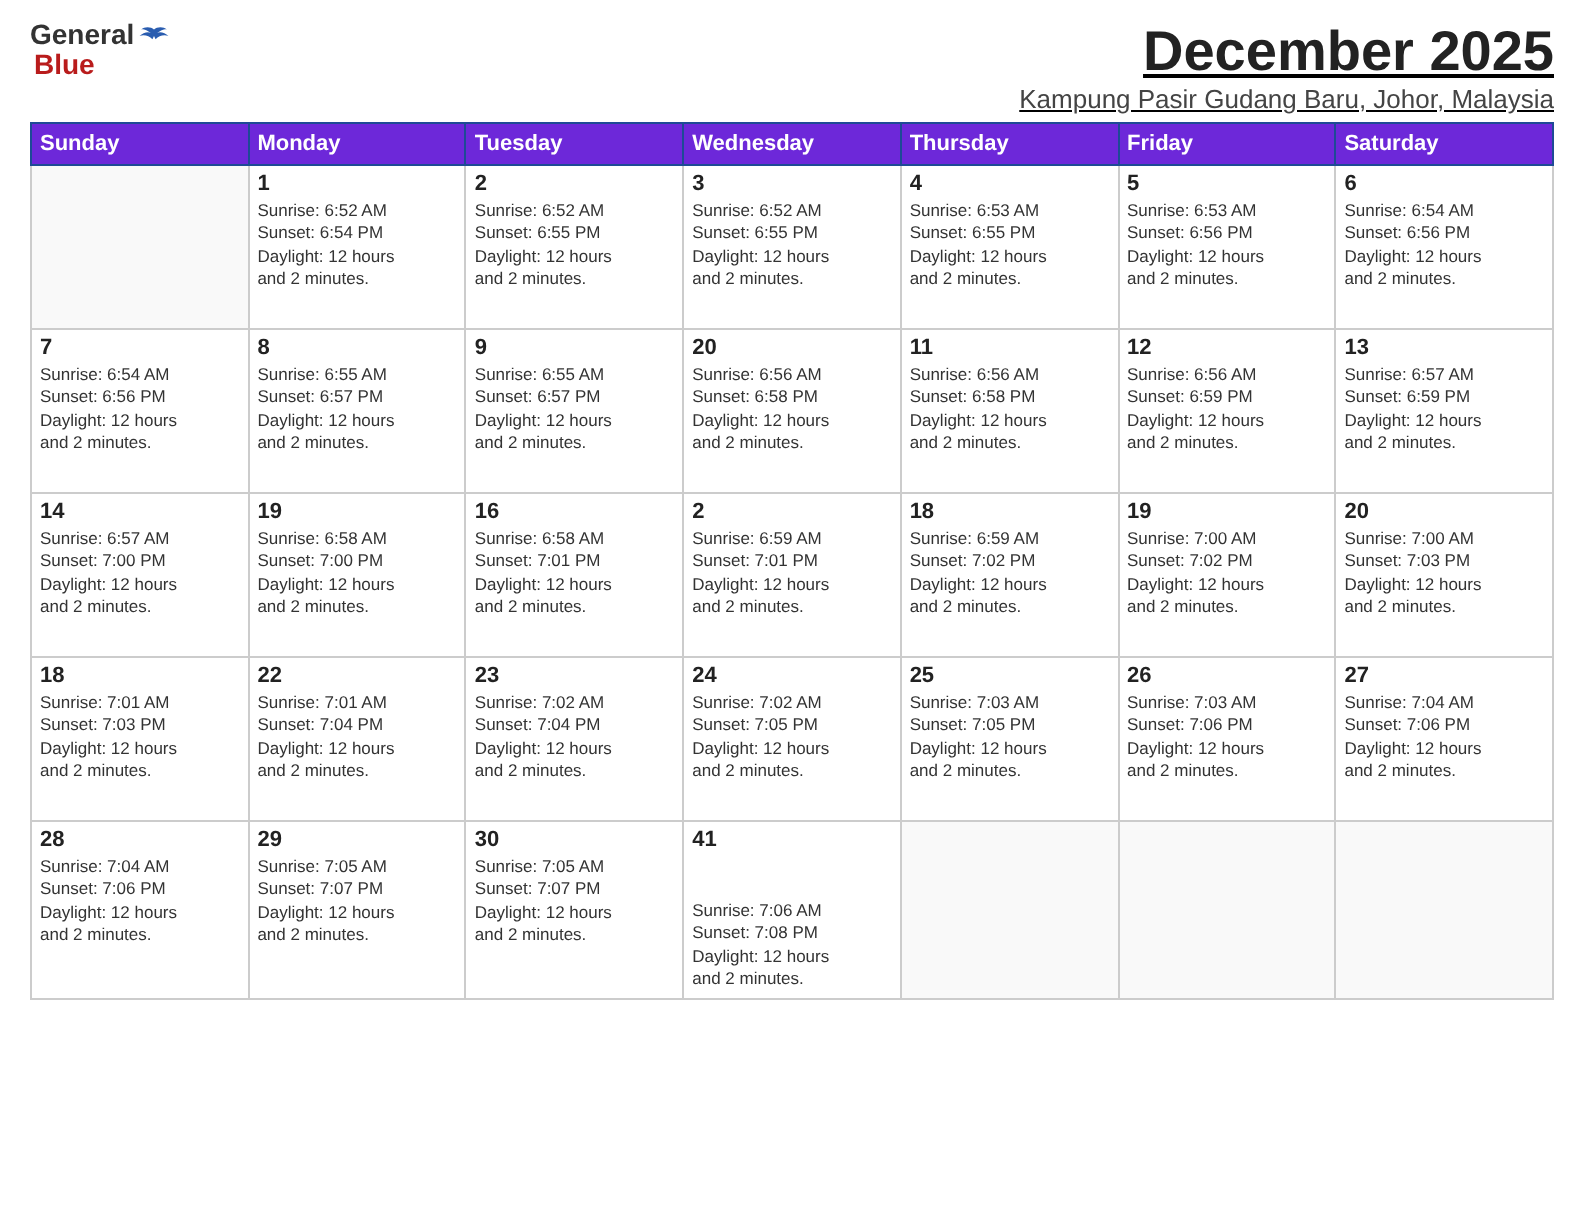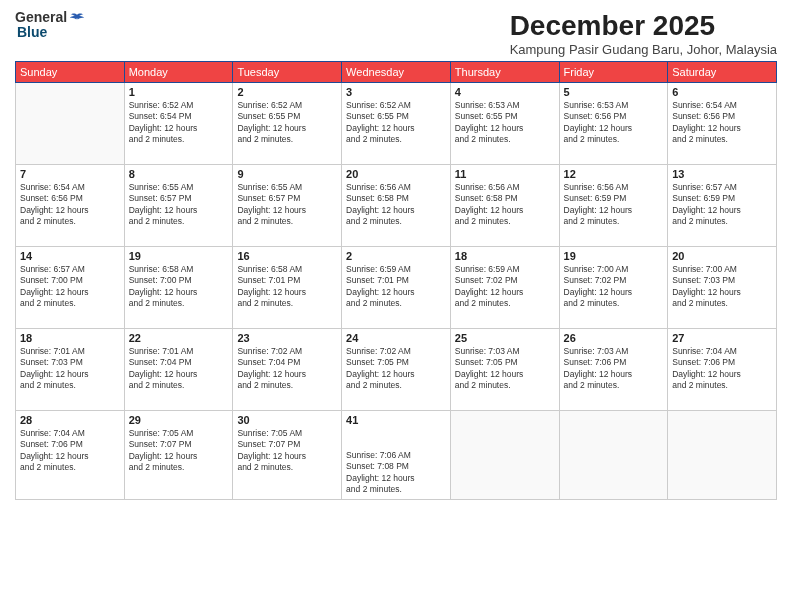--- a/index.html
+++ b/index.html
@@ -27,52 +27,53 @@
       display: flex;
       flex-direction: column;
       align-items: flex-start;
     }
     .logo-text {
       font-size: 14px;
       font-weight: bold;
       line-height: 1.1;
     }
     .logo-general { color: #333; }
-    .logo-blue { color: #0c4a6e; }
+    .logo-blue { color: #b91c1c; }
     .logo-icon {
       width: 16px;
       height: 10px;
       margin-left: 2px;
     }
     .logo-top-row {
       display: flex;
       align-items: center;
     }
     .title-section {
-      text-align: left;
+      text-align: right;
+      text-decoration: underline;
     }
     .month-year {
       font-size: 28px;
       font-weight: bold;
       color: #222;
     }
     .location {
       font-size: 13px;
       color: #444;
     }
     .calendar {
       width: 100%;
       border-collapse: collapse;
       table-layout: fixed;
     }
     .calendar th {
-      background: #ef4444;
+      background: #6d28d9;
       color: #fff;
       font-size: 11px;
-      font-weight: normal;
+      font-weight: bold;
       padding: 4px 4px;
       text-align: left;
       border: 1px solid #1e4a96;
     }
     .calendar td {
       border: 1px solid #ccc;
       vertical-align: top;
       padding: 3px 4px;
       font-size: 9px;
       color: #333;

